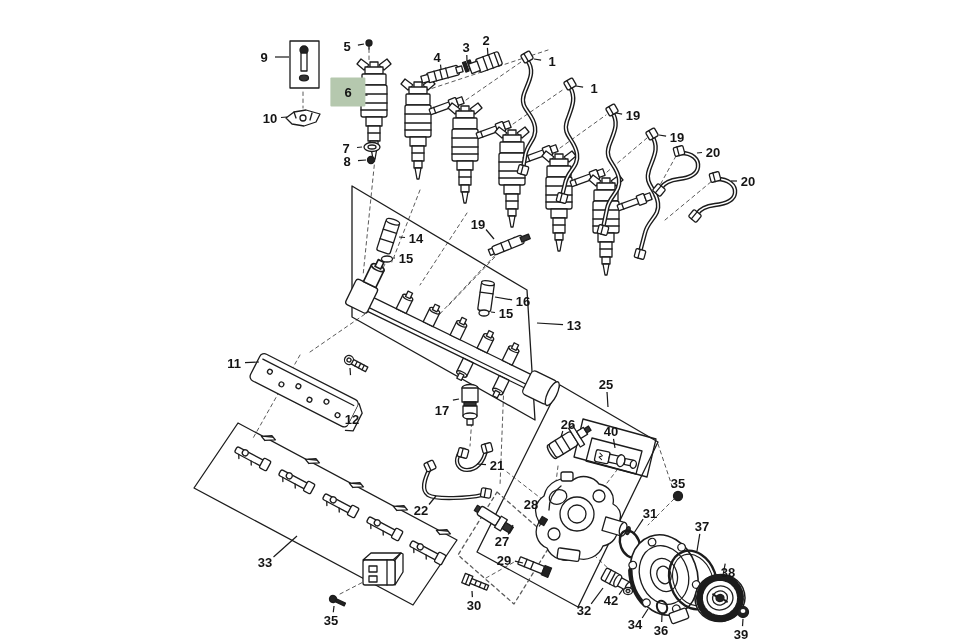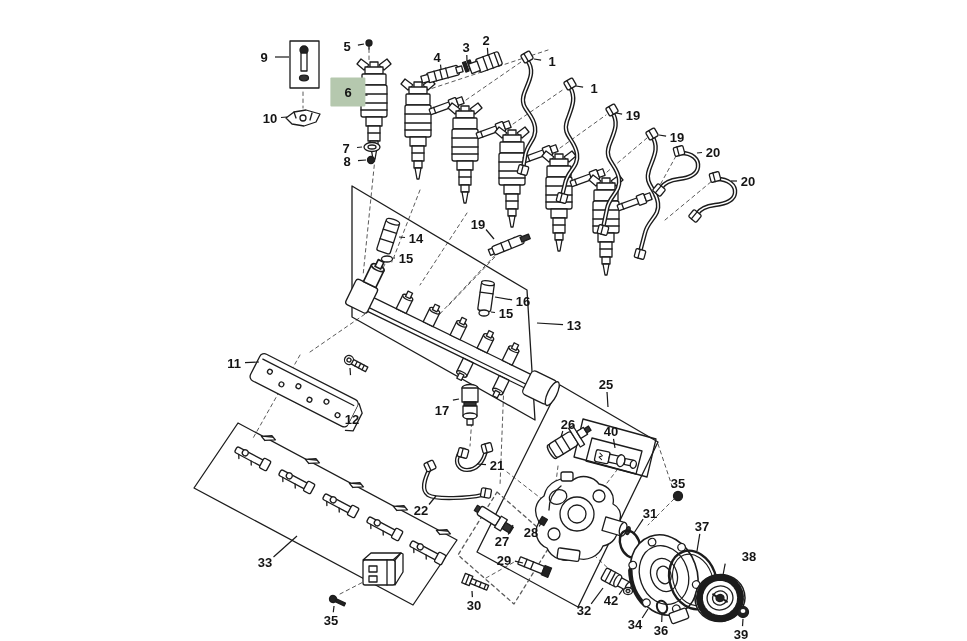--- a/index.html
+++ b/index.html
@@ -574,27 +574,27 @@
       <div class="callout" style="left: 352px; top: 383px; margin-top: 36px;">12</div>
       <div class="callout" style="left: 442px; top: 401px; margin-top: 9px;">17</div>
       <div class="callout" style="left: 497px; top: 465px;">21</div>
       <div class="callout" style="left: 421px; top: 510px;">22</div>
       <div class="callout" style="left: 265px; top: 562px;">33</div>
       <div class="callout" style="left: 331px; top: 620px;">35</div>
       <div class="callout" style="left: 606px; top: 384px;">25</div>
       <div class="callout" style="left: 568px; top: 424px;">26</div>
       <div class="callout" style="left: 611px; top: 431px;">40</div>
       <div class="callout" style="left: 502px; top: 541px;">27</div>
-      <div class="callout" style="left: 531px; top: 532px;">28</div>
+      <div class="callout" style="left: 531px; top: 504px;">28</div>
       <div class="callout" style="left: 504px; top: 560px; text-align: center;">29</div>
       <div class="callout" style="left: 474px; top: 605px;">30</div>
       <div class="callout" style="left: 650px; top: 513px;">31</div>
       <div class="callout" style="left: 678px; top: 483px;">35</div>
       <div class="callout" style="left: 584px; top: 610px;">32</div>
       <div class="callout" style="left: 611px; top: 600px;">42</div>
       <div class="callout" style="left: 635px; top: 624px;">34</div>
       <div class="callout" style="left: 661px; top: 630px;">36</div>
       <div class="callout" style="left: 702px; top: 526px;">37</div>
-      <div class="callout" style="left: 728px; top: 556px; margin-left: 21px;">38</div>
+      <div class="callout" style="left: 728px; top: 572px;">38</div>
       <div class="callout" style="left: 741px; top: 634px;">39</div>
     </div>
 
 </div>
 
 </body></html>

